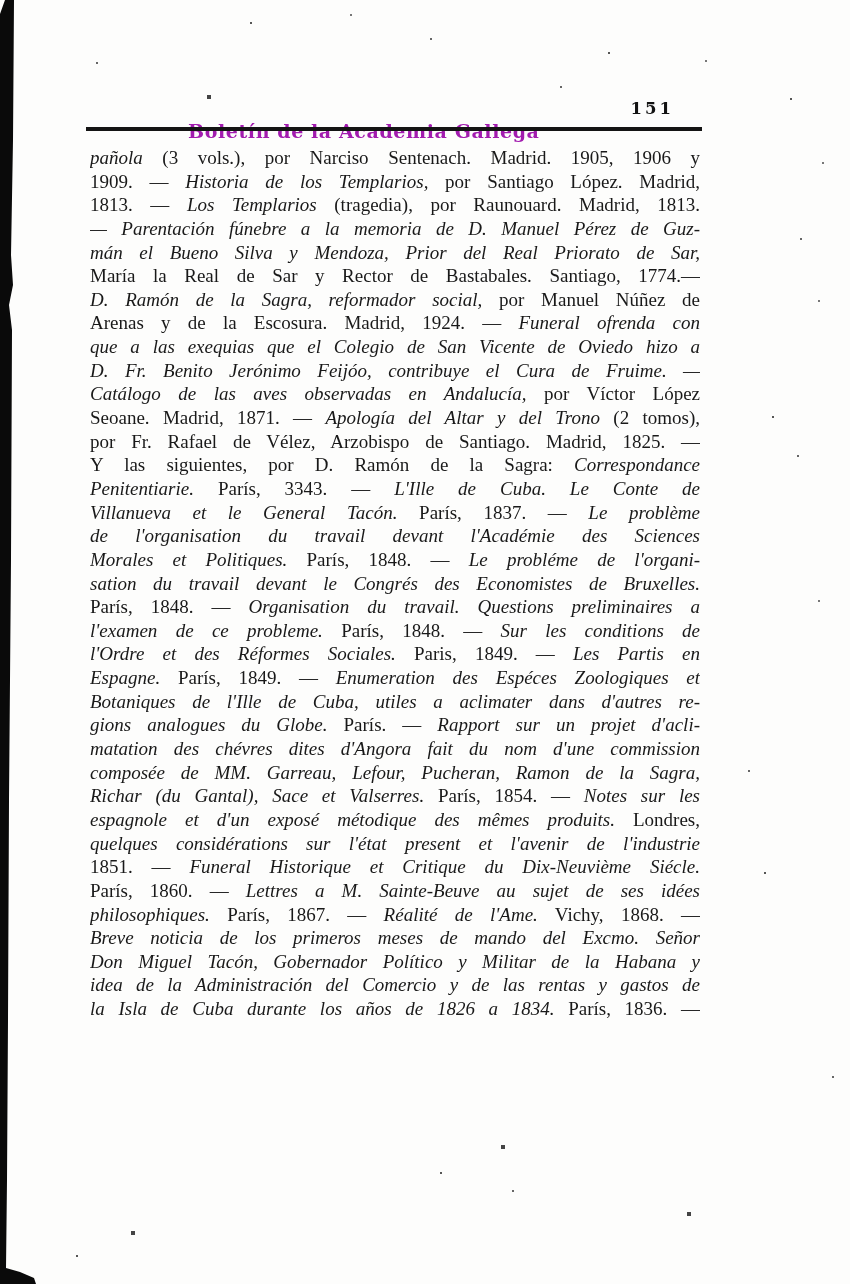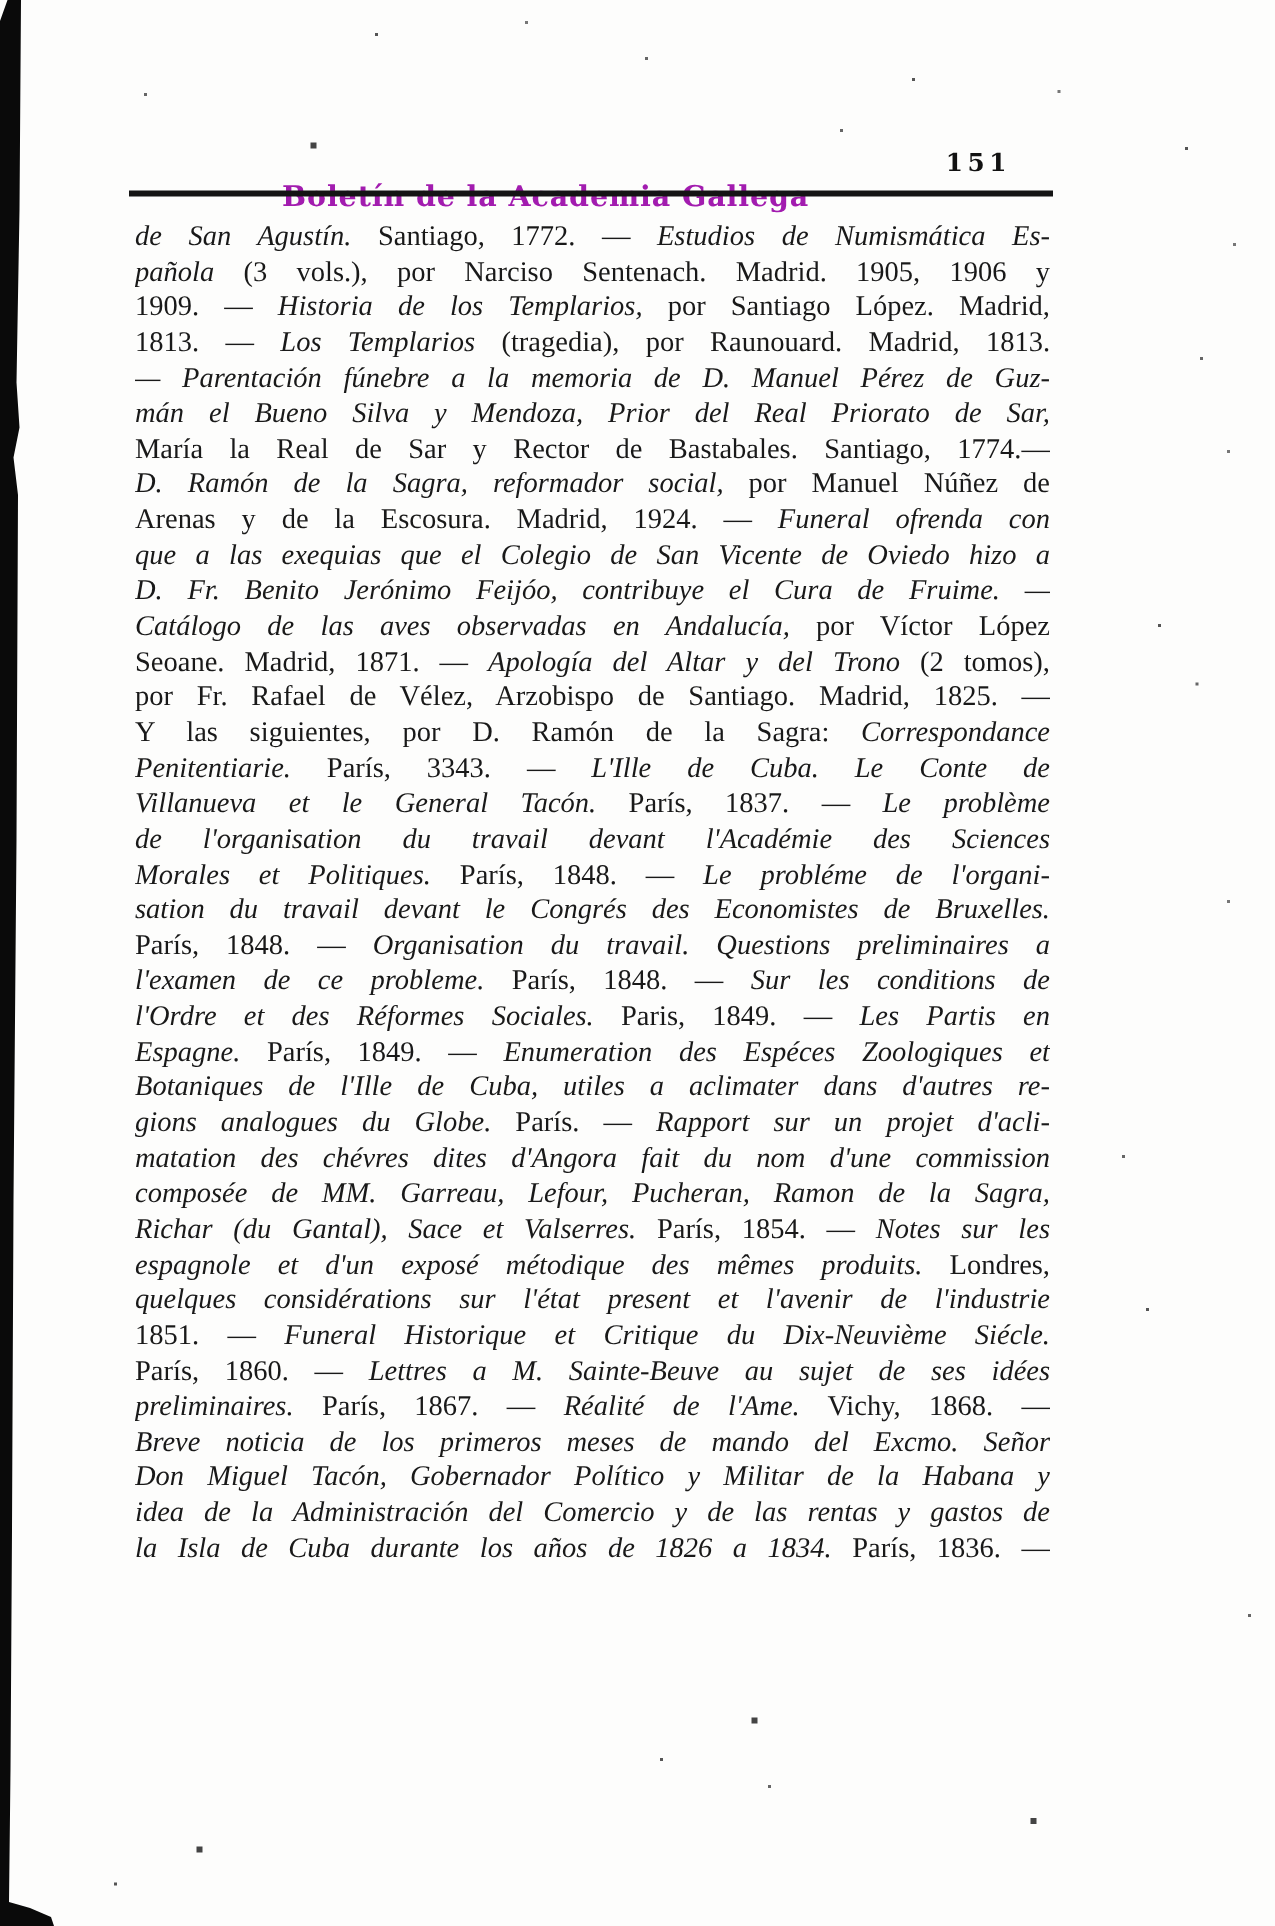--- a/index.html
+++ b/index.html
@@ -90,21 +90,20 @@
   <div class="speckles"></div>
 
   <header class="hdr">
     <span class="journal-title">Boletín de la Academia Gallega</span>
     <span class="page-number">151</span>
   </header>
 
   <div class="rule"></div>
 
   <main class="bodytext">
-      <div class="line"><span class="it">de San Agustín.</span><span class="ro"> Santiago, 1772. — </span><span class="it">Estudios de Numismática Es-</span></div>
       <div class="line"><span class="it">pañola</span><span class="ro"> (3 vols.), por Narciso Sentenach. Madrid. 1905, 1906 y</span></div>
       <div class="line"><span class="ro">1909. — </span><span class="it">Historia de los Templarios,</span><span class="ro"> por Santiago López. Madrid,</span></div>
       <div class="line"><span class="ro">1813. — </span><span class="it">Los Templarios</span><span class="ro"> (tragedia), por Raunouard. Madrid, 1813.</span></div>
       <div class="line"><span class="it">— Parentación fúnebre a la memoria de D. Manuel Pérez de Guz-</span></div>
       <div class="line"><span class="it">mán el Bueno Silva y Mendoza, Prior del Real Priorato de Sar,</span></div>
       <div class="line"><span class="ro">María la Real de Sar y Rector de Bastabales. Santiago, 1774.—</span></div>
       <div class="line"><span class="it">D. Ramón de la Sagra, reformador social,</span><span class="ro"> por Manuel Núñez de</span></div>
       <div class="line"><span class="ro">Arenas y de la Escosura. Madrid, 1924. — </span><span class="it">Funeral ofrenda con</span></div>
       <div class="line"><span class="it">que a las exequias que el Colegio de San Vicente de Oviedo hizo a</span></div>
       <div class="line"><span class="it">D. Fr. Benito Jerónimo Feijóo, contribuye el Cura de Fruime. —</span></div>
@@ -123,20 +122,20 @@
       <div class="line"><span class="it">Espagne.</span><span class="ro"> París, 1849. — </span><span class="it">Enumeration des Espéces Zoologiques et</span></div>
       <div class="line"><span class="it">Botaniques de l'Ille de Cuba, utiles a aclimater dans d'autres re-</span></div>
       <div class="line"><span class="it">gions analogues du Globe.</span><span class="ro"> París. — </span><span class="it">Rapport sur un projet d'acli-</span></div>
       <div class="line"><span class="it">matation des chévres dites d'Angora fait du nom d'une commission</span></div>
       <div class="line"><span class="it">composée de MM. Garreau, Lefour, Pucheran, Ramon de la Sagra,</span></div>
       <div class="line"><span class="it">Richar (du Gantal), Sace et Valserres.</span><span class="ro"> París, 1854. — </span><span class="it">Notes sur les</span></div>
       <div class="line"><span class="it">espagnole et d'un exposé métodique des mêmes produits.</span><span class="ro"> Londres,</span></div>
       <div class="line"><span class="it">quelques considérations sur l'état present et l'avenir de l'industrie</span></div>
       <div class="line"><span class="ro">1851. — </span><span class="it">Funeral Historique et Critique du Dix-Neuvième Siécle.</span></div>
       <div class="line"><span class="ro">París, 1860. — </span><span class="it">Lettres a M. Sainte-Beuve au sujet de ses idées</span></div>
-      <div class="line"><span class="it">preliminaires.</span><span class="ro"> París, 1867. — </span><span class="it">Réalité de l'Ame.</span><span class="ro"> Vichy, 1868. —</span></div>
+      <div class="line"><span class="it">philosophiques.</span><span class="ro"> París, 1867. — </span><span class="it">Réalité de l'Ame.</span><span class="ro"> Vichy, 1868. —</span></div>
       <div class="line"><span class="it">Breve noticia de los primeros meses de mando del Excmo. Señor</span></div>
       <div class="line"><span class="it">Don Miguel Tacón, Gobernador Político y Militar de la Habana y</span></div>
       <div class="line"><span class="it">idea de la Administración del Comercio y de las rentas y gastos de</span></div>
       <div class="line"><span class="it">la Isla de Cuba durante los años de 1826 a 1834.</span><span class="ro"> París, 1836. —</span></div>
     </main>
 
 </div>
 
 </body></html>

